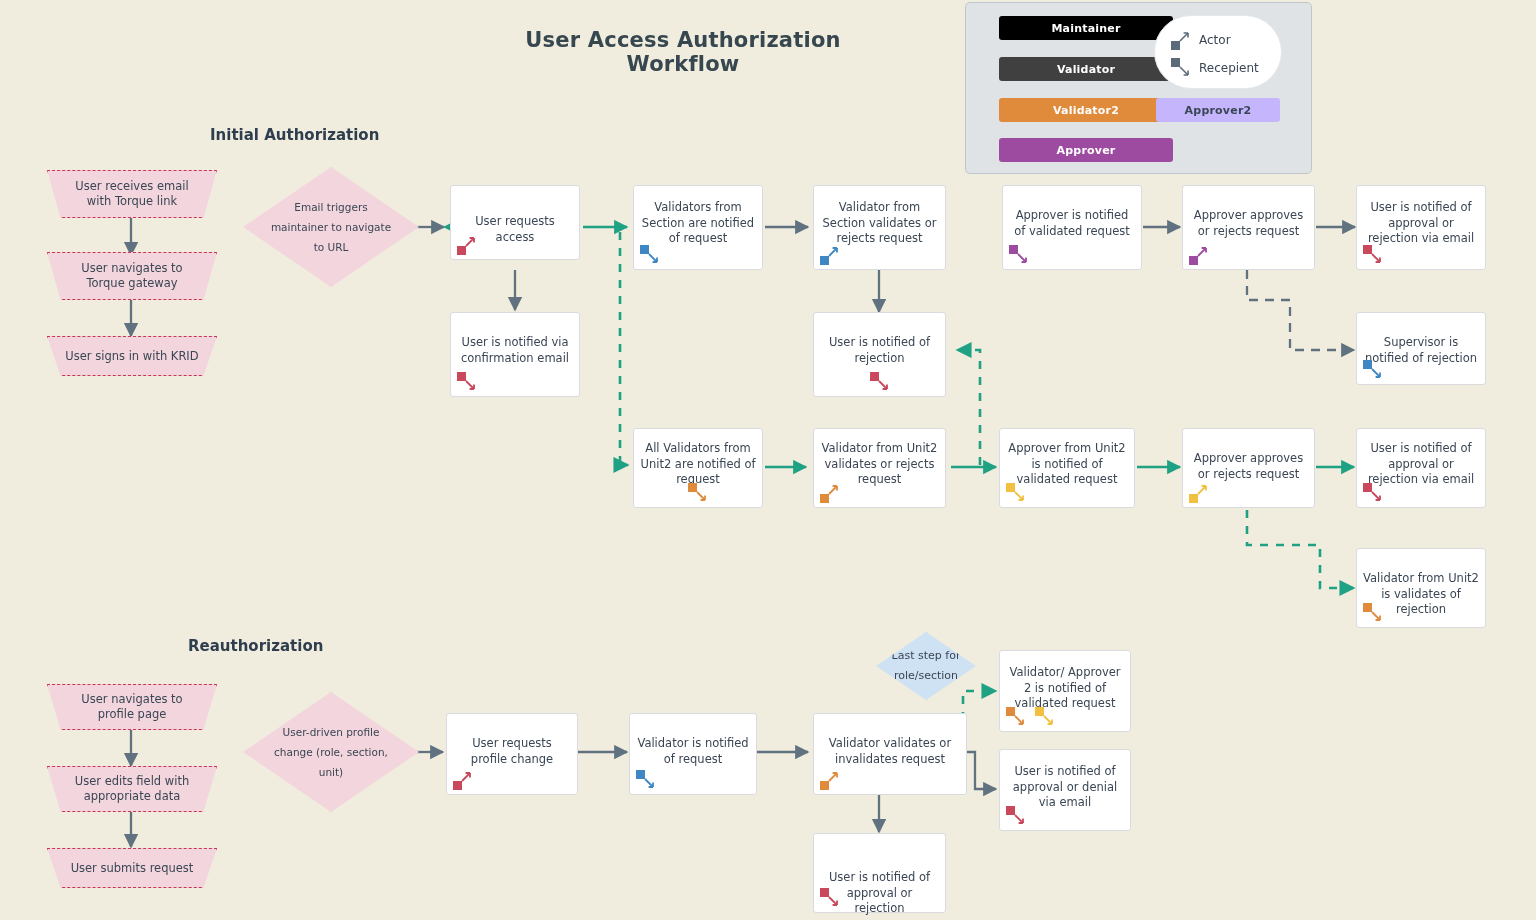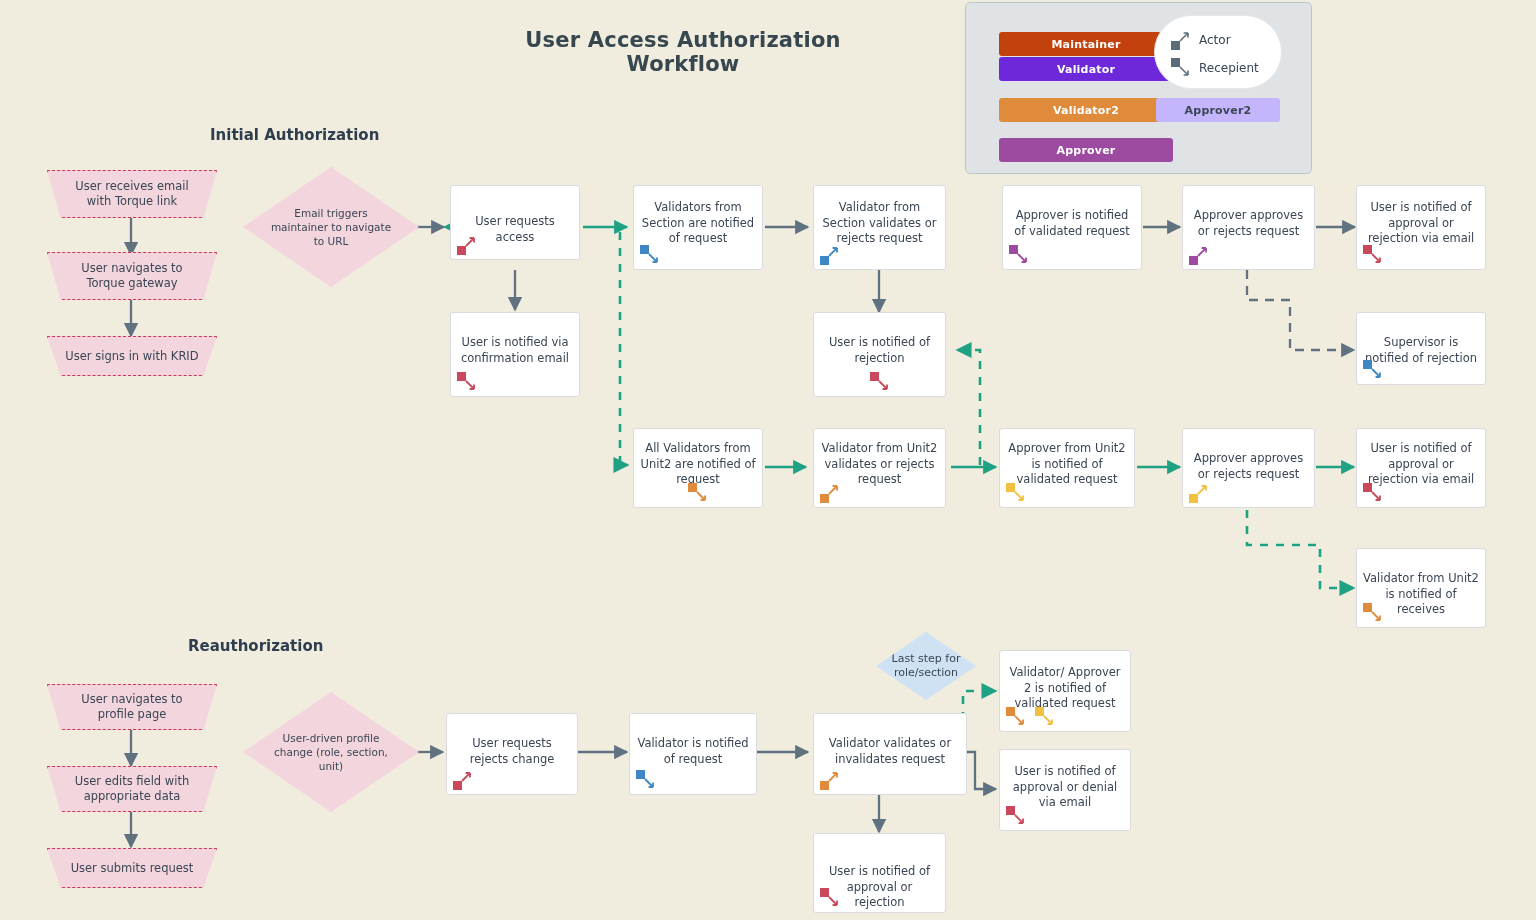--- a/index.html
+++ b/index.html
@@ -34,43 +34,43 @@
         box-sizing:border-box;
         clip-path:polygon(0% 0%,100% 0%,92% 100%,8% 100%);
         display:flex;align-items:center;justify-content:center;text-align:center;}
   .trap span{font-size:11.5px;line-height:15px;color:#3A4654;padding:0 14px;}
 
   
   .diam{position:absolute;background:#F3D5DD;border:1.6px dashed #CC3355;
         box-sizing:border-box;
         clip-path:polygon(50% 0%,100% 50%,50% 100%,0% 50%);
         display:flex;align-items:center;justify-content:center;text-align:center;}
-  .diam span{font-size:10.5px;line-height:14px;color:#3A4654;padding:0 26px;}
+  .diam span{font-size:10.5px;line-height:20px;color:#3A4654;padding:0 26px;}
   .diam.blue{background:#CFE2F3;border-color:#4A82C4;}
   .diam.blue span{padding:0 10px;font-size:11px;}
 
   
   .legend{position:absolute;left:965px;top:2px;width:347px;height:172px;
           background:#DFE3E6;border:1px solid #BFC6CB;border-radius:5px;box-sizing:border-box;}
   .chip{position:absolute;height:24px;border-radius:3px;display:flex;align-items:center;
         justify-content:center;font-size:11px;font-weight:700;color:#FFFFFF;letter-spacing:.2px;}
   .pill{position:absolute;background:#FFFFFF;border:1px solid #E4E7EA;border-radius:46px;}
   .pill .row{position:absolute;display:flex;align-items:center;gap:8px;}
   .pill .row b{font-weight:400;font-size:12px;color:#3A4654;}
 </style>
 </head>
 <body>
 
 <div id="canvas">
 
   <div class="title">User Access Authorization Workflow</div>
 
   <div class="legend">
-    <div class="chip" style="left:33px;top:13px;width:174px;background:#c2410c;margin-top:16px;">Maintainer</div>
-    <div class="chip" style="left:33px;top:54px;width:174px;background:#6d28d9;">Validator</div>
+    <div class="chip" style="left:33px;top:13px;width:174px;background:#000000;">Maintainer</div>
+    <div class="chip" style="left:33px;top:54px;width:174px;background:#404040;">Validator</div>
     <div class="chip" style="left:33px;top:95px;width:174px;background:#E08A3C;">Validator2</div>
     <div class="chip" style="left:33px;top:135px;width:174px;background:#9D4BA0;">Approver</div>
     <div class="chip" style="left:190px;top:95px;width:124px;background:#c4b5fd;color:#3A4654;">Approver2</div>
 
     <div class="pill" style="left:188px;top:12px;width:126px;height:72px;">
       <div class="row" style="left:16px;top:14px;">
         <span class="glyph actor">
           <i style="background:#5C6B7A;"></i>
           <svg width="13" height="13" viewBox="0 0 13 13">
               <path d="M2 11 L10 3" stroke="#5C6B7A" stroke-width="1.6" fill="none"></path>
@@ -349,21 +349,21 @@
         <i style="background:#C9485B;"></i>
         <svg width="13" height="13" viewBox="0 0 13 13">
             <path d="M2 2 L10 10" stroke="#C9485B" stroke-width="1.8" fill="none"></path>
             <path d="M10 10 L5.6 10 M10 10 L10 5.6" stroke="#C9485B" stroke-width="1.8" fill="none"></path>
           </svg>
       </span>
     </div>
   </div>
 
   <div class="box" style="left:1356px;top:548px;width:130px;height:80px;">
-    <div class="txt" style="top:22px;">Validator from Unit2 is notified of receives</div>
+    <div class="txt" style="top:22px;">Validator from Unit2 is validates of rejection</div>
     <div class="icons">
       <span class="glyph recip">
         <i style="background:#E08A3C;"></i>
         <svg width="13" height="13" viewBox="0 0 13 13">
             <path d="M2 2 L10 10" stroke="#E08A3C" stroke-width="1.8" fill="none"></path>
             <path d="M10 10 L5.6 10 M10 10 L10 5.6" stroke="#E08A3C" stroke-width="1.8" fill="none"></path>
           </svg>
       </span>
     </div>
   </div>
@@ -380,21 +380,21 @@
 
   <div class="diam" style="left:243px;top:692px;width:176px;height:120px;">
     <span>User-driven profile change (role, section, unit)</span>
   </div>
 
   <div class="diam blue" style="left:876px;top:632px;width:100px;height:68px;">
     <span>Last step for role/section</span>
   </div>
 
   <div class="box" style="left:446px;top:713px;width:132px;height:82px;">
-    <div class="txt" style="top:22px;">User requests rejects change</div>
+    <div class="txt" style="top:22px;">User requests profile change</div>
     <div class="icons">
       <span class="glyph actor">
         <i style="background:#C9485B;"></i>
         <svg width="13" height="13" viewBox="0 0 13 13">
             <path d="M2 11 L10 3" stroke="#C9485B" stroke-width="1.8" fill="none"></path>
             <path d="M10 3 L5.6 3 M10 3 L10 7.4" stroke="#C9485B" stroke-width="1.8" fill="none"></path>
           </svg>
       </span>
     </div>
   </div>
@@ -419,21 +419,21 @@
         <i style="background:#E08A3C;"></i>
         <svg width="13" height="13" viewBox="0 0 13 13">
             <path d="M2 11 L10 3" stroke="#E08A3C" stroke-width="1.8" fill="none"></path>
             <path d="M10 3 L5.6 3 M10 3 L10 7.4" stroke="#E08A3C" stroke-width="1.8" fill="none"></path>
           </svg>
       </span>
     </div>
   </div>
 
   <div class="box" style="left:813px;top:833px;width:133px;height:80px;">
-    <div class="txt" style="top:30px;">User is notified of approval or rejection</div>
+    <div class="txt" style="top:36px;">User is notified of approval or rejection</div>
     <div class="icons">
       <span class="glyph recip">
         <i style="background:#C9485B;"></i>
         <svg width="13" height="13" viewBox="0 0 13 13">
             <path d="M2 2 L10 10" stroke="#C9485B" stroke-width="1.8" fill="none"></path>
             <path d="M10 10 L5.6 10 M10 10 L10 5.6" stroke="#C9485B" stroke-width="1.8" fill="none"></path>
           </svg>
       </span>
     </div>
   </div>

